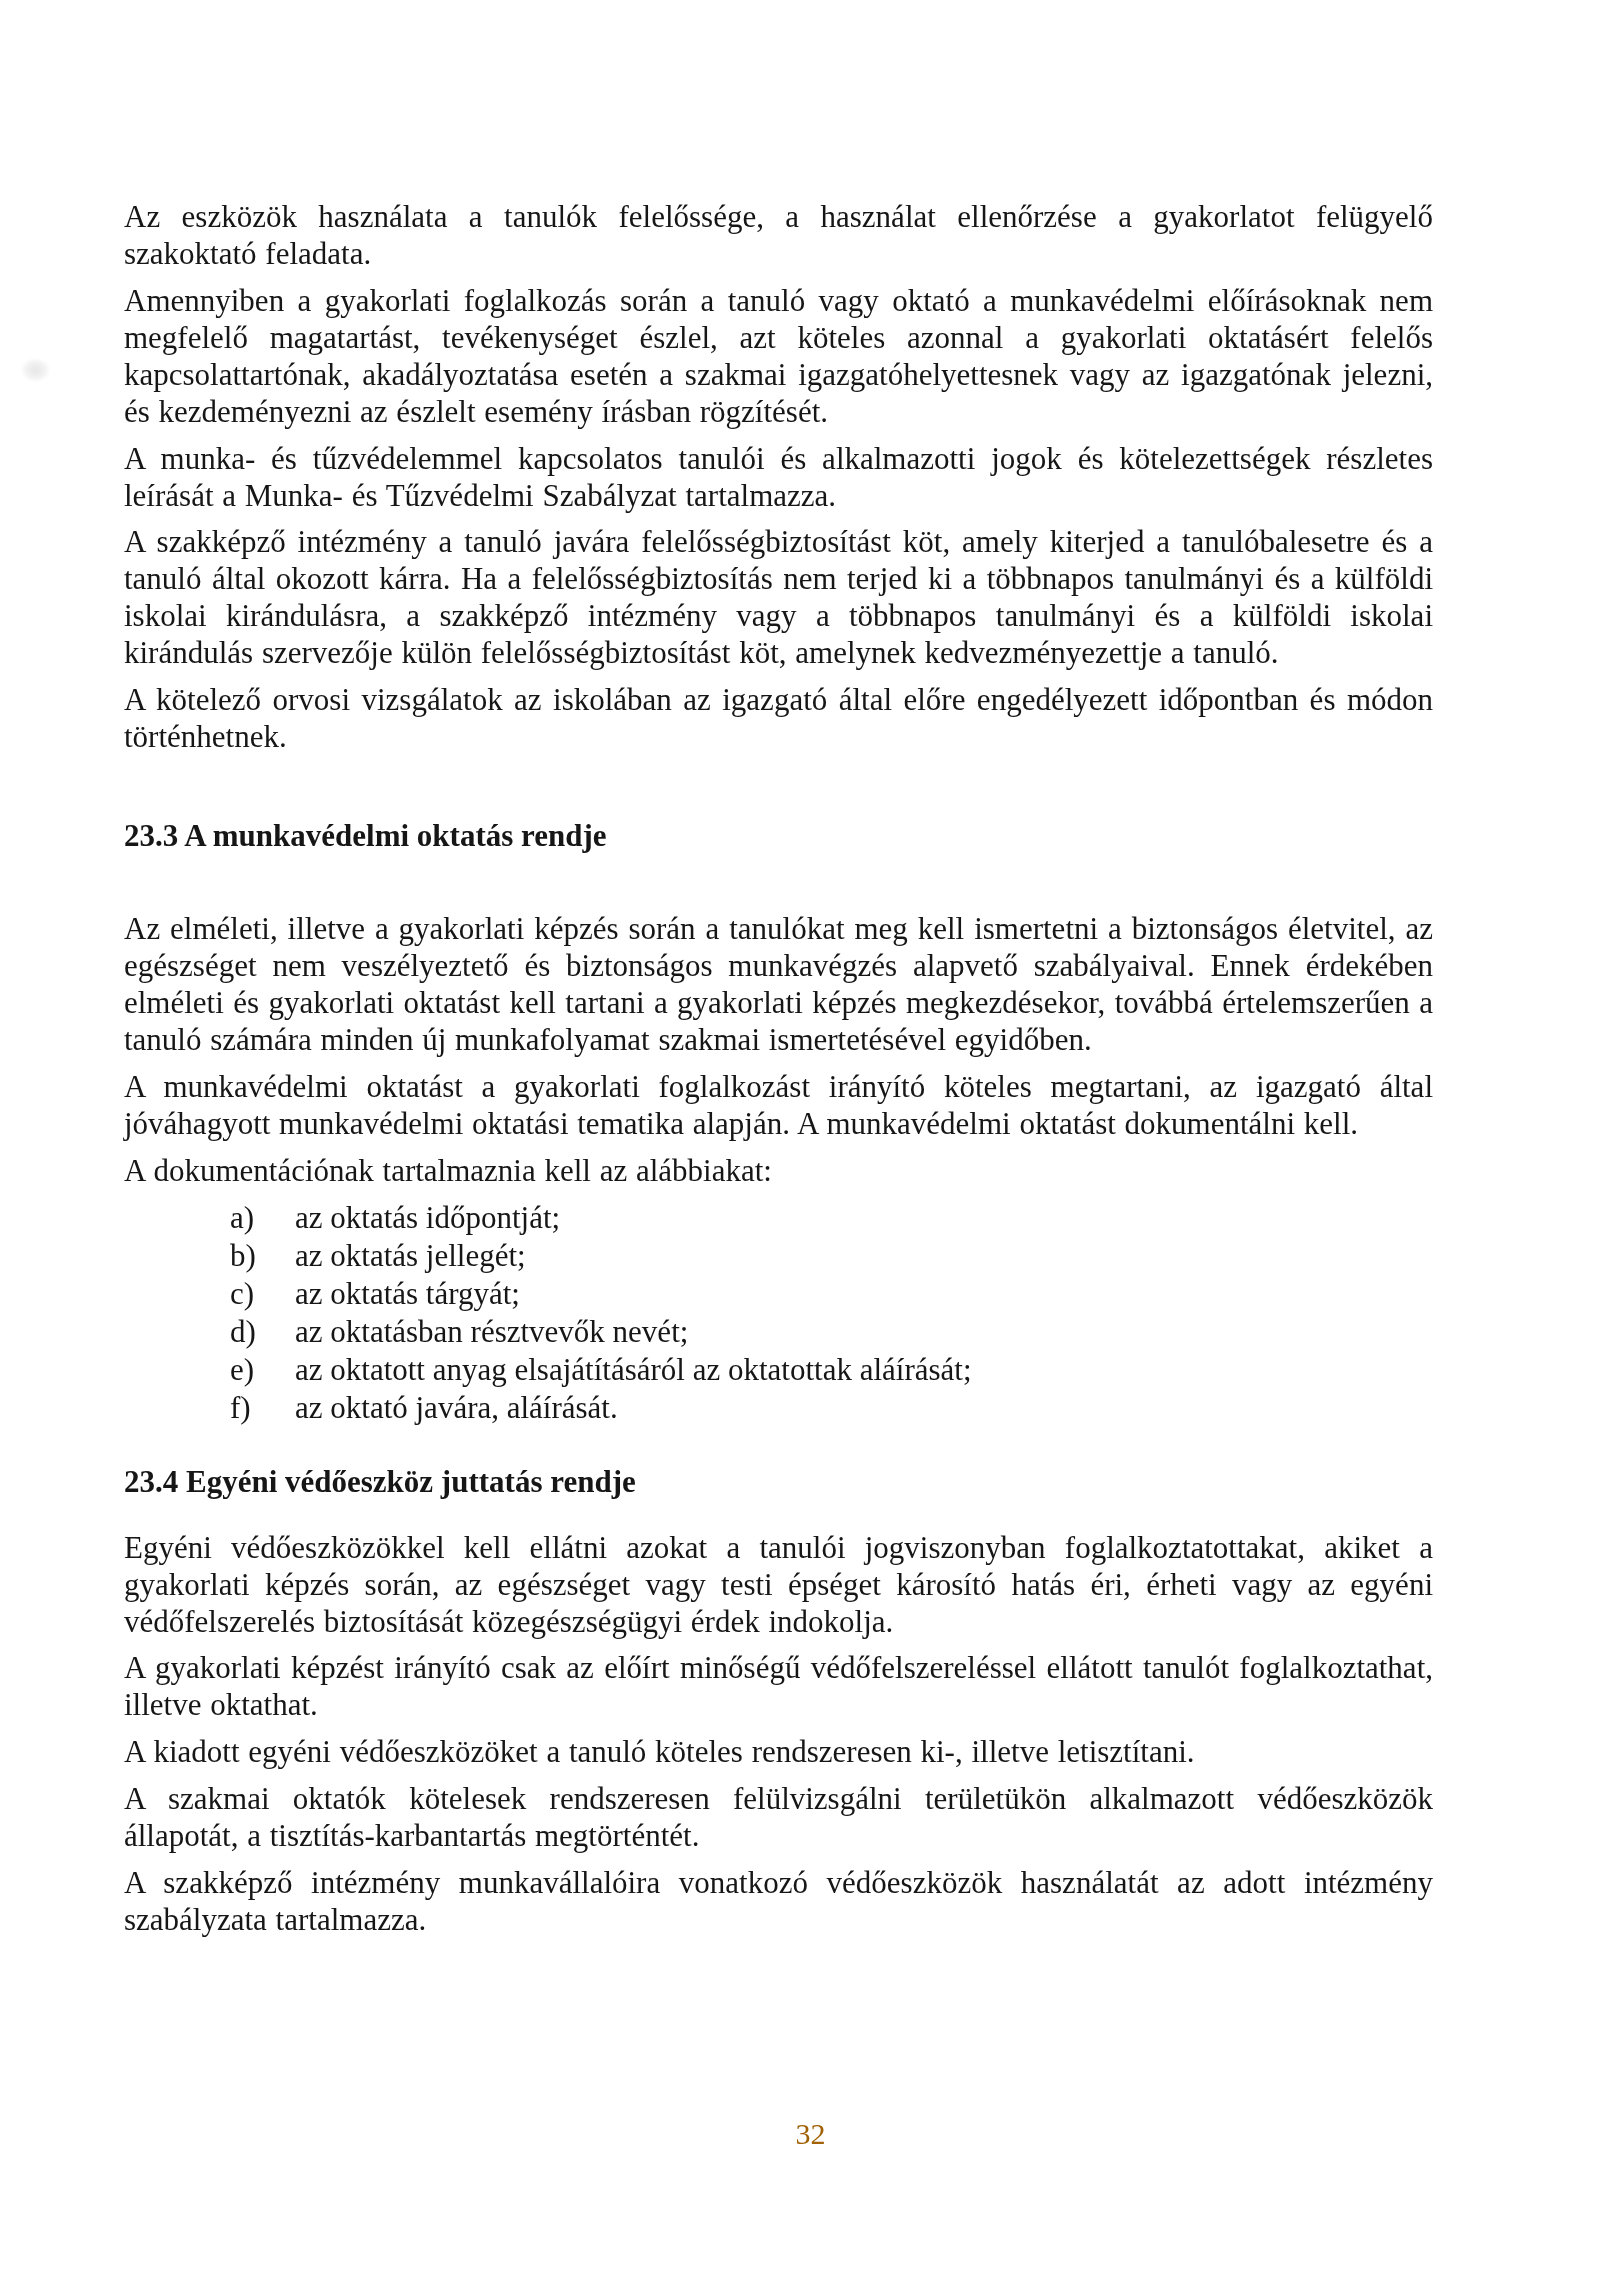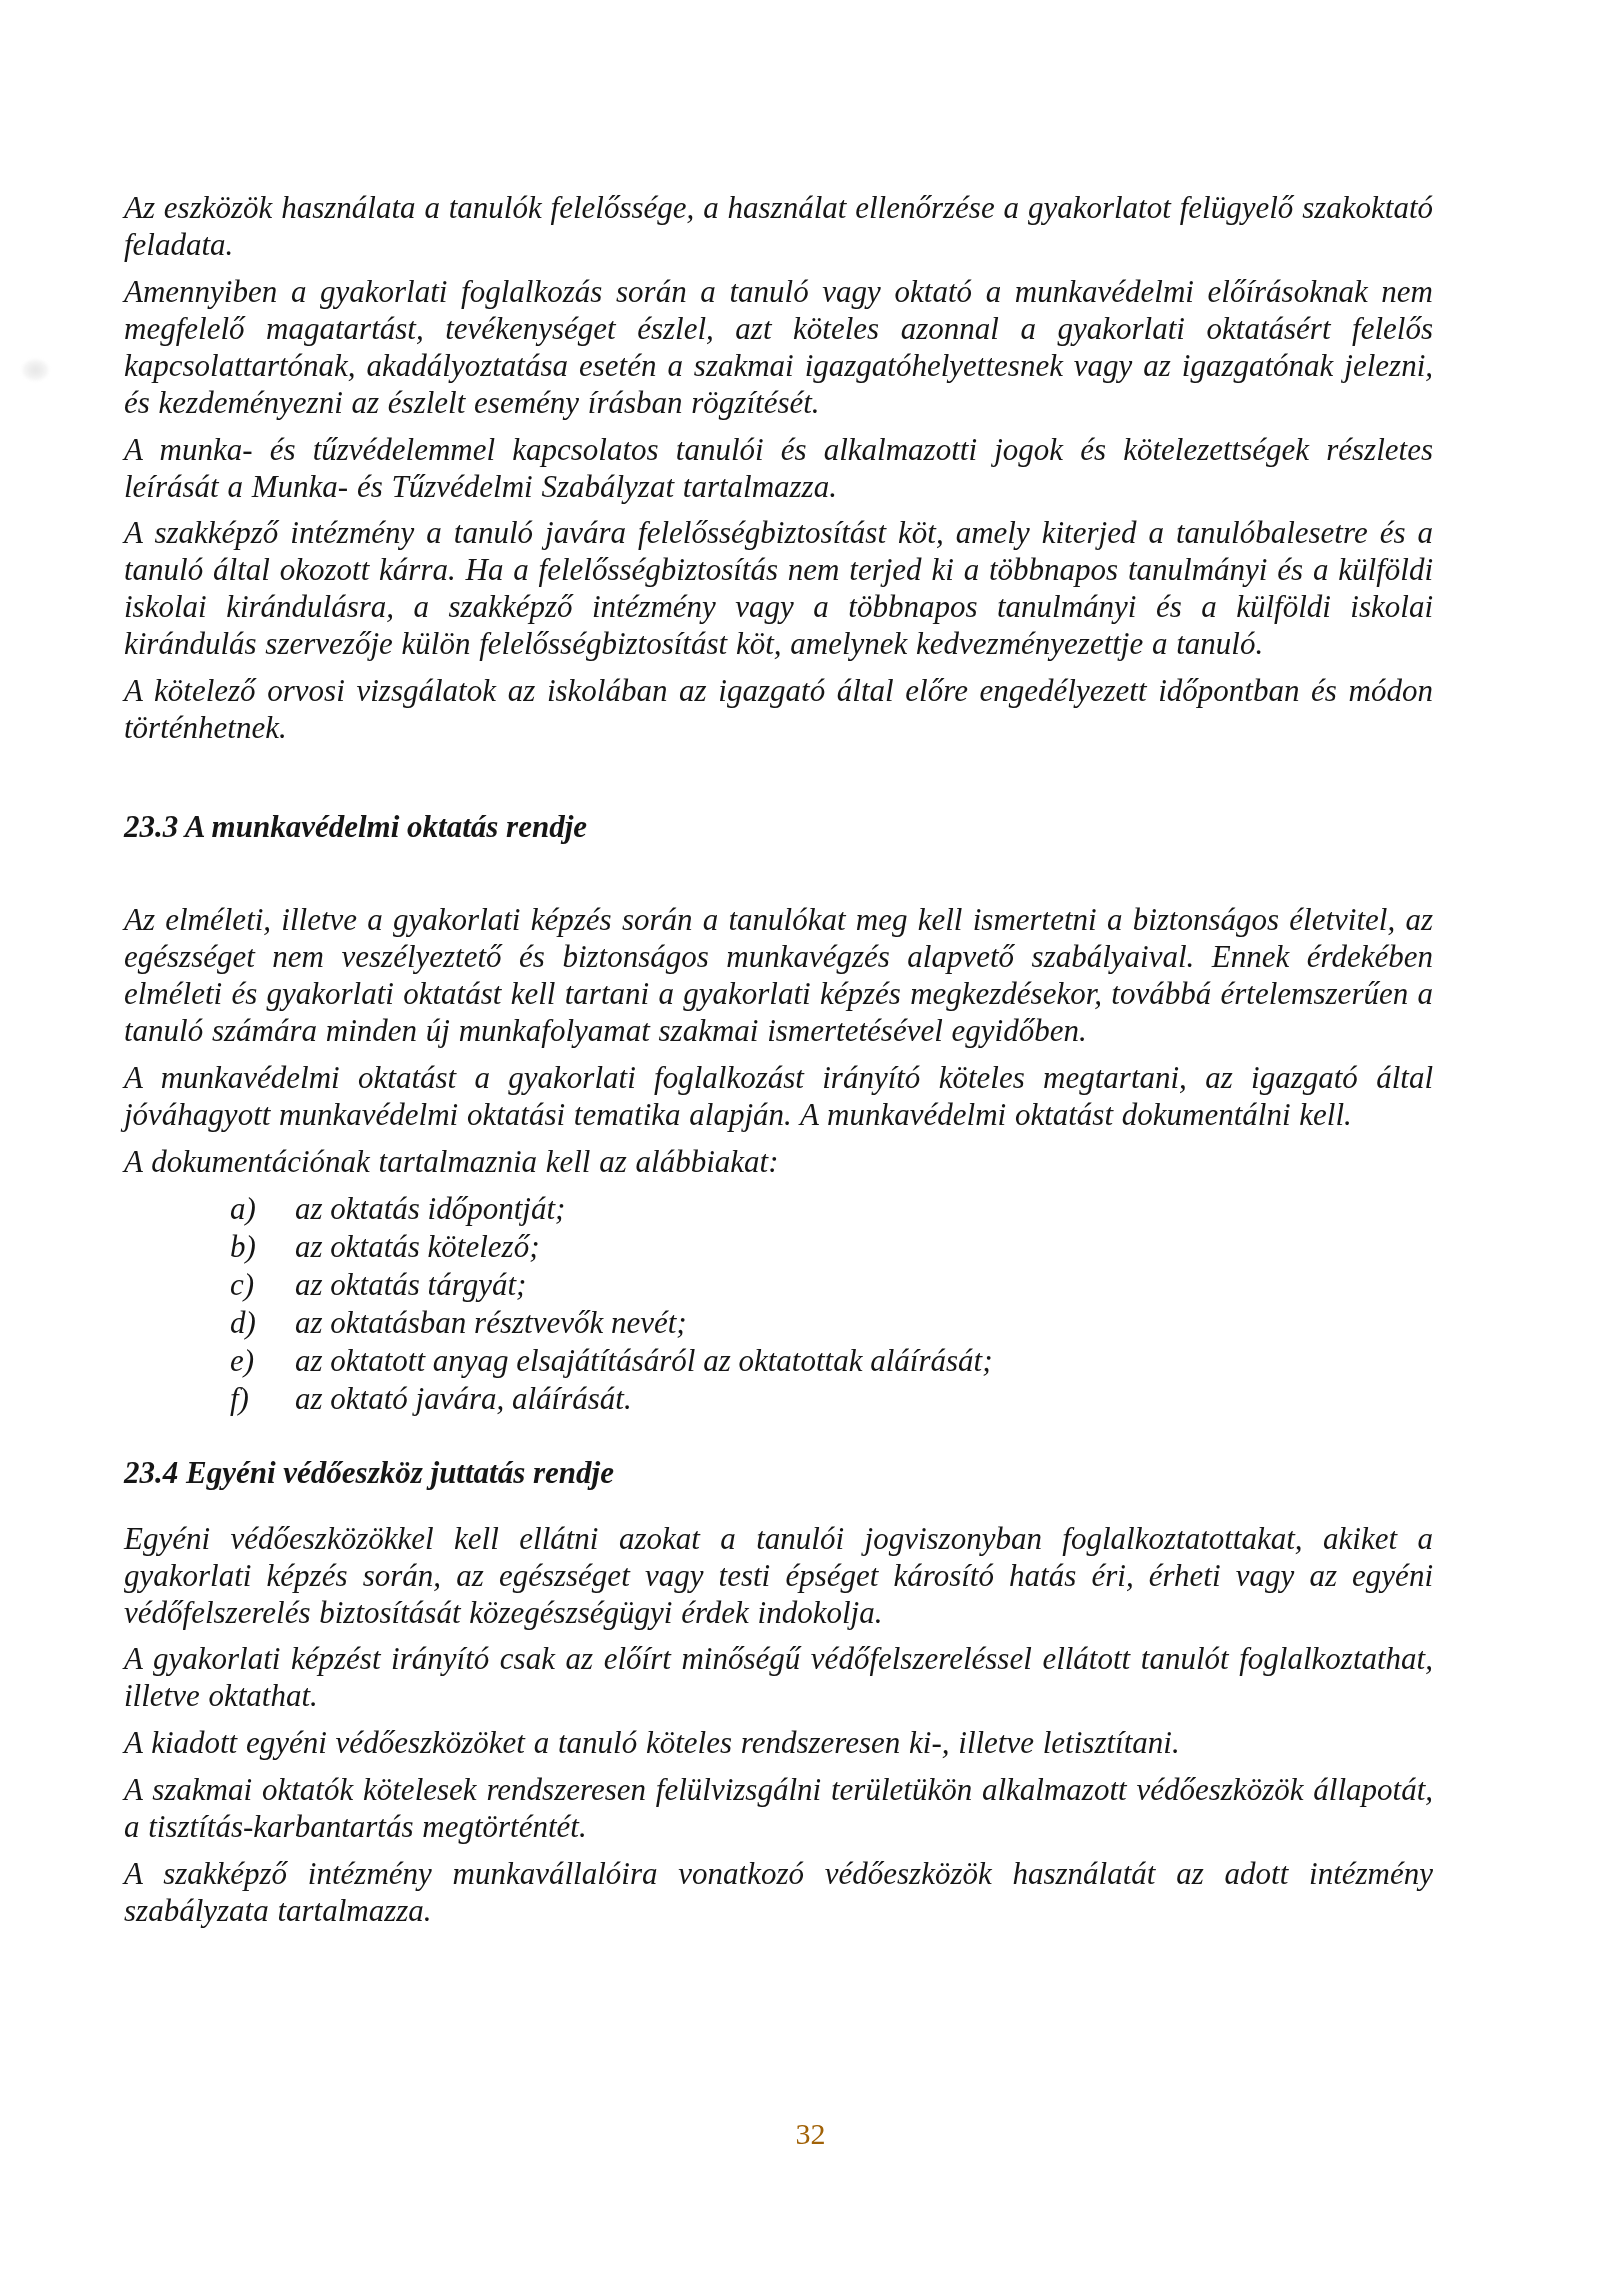--- a/index.html
+++ b/index.html
@@ -12,23 +12,22 @@
     width: 1621px;
     height: 2292px;
     background: #ffffff;
     overflow: hidden;
     font-family: "Liberation Serif", "DejaVu Serif", serif;
     color: #161616;
   }
   .text-col {
     position: absolute;
     left: 124px;
-    top: 189px;
+    top: 198px;
     width: 1309px;
-    font-style: italic;
   }
   .para {
     font-size: 31px;
     line-height: 37px;
     text-align: justify;
     margin: 0 0 9.8px 0;
     word-spacing: 1px;
   }
   .heading {
     font-size: 31px;
@@ -104,21 +103,21 @@
 
     <p class="para">A dokumentációnak tartalmaznia kell az alábbiakat:</p>
 
     <div class="doc-list">
       <div class="doc-item">
         <span class="marker">a)</span>
         <span class="item-text">az oktatás időpontját;</span>
       </div>
       <div class="doc-item">
         <span class="marker">b)</span>
-        <span class="item-text">az oktatás kötelező;</span>
+        <span class="item-text">az oktatás jellegét;</span>
       </div>
       <div class="doc-item">
         <span class="marker">c)</span>
         <span class="item-text">az oktatás tárgyát;</span>
       </div>
       <div class="doc-item">
         <span class="marker">d)</span>
         <span class="item-text">az oktatásban résztvevők nevét;</span>
       </div>
       <div class="doc-item">

